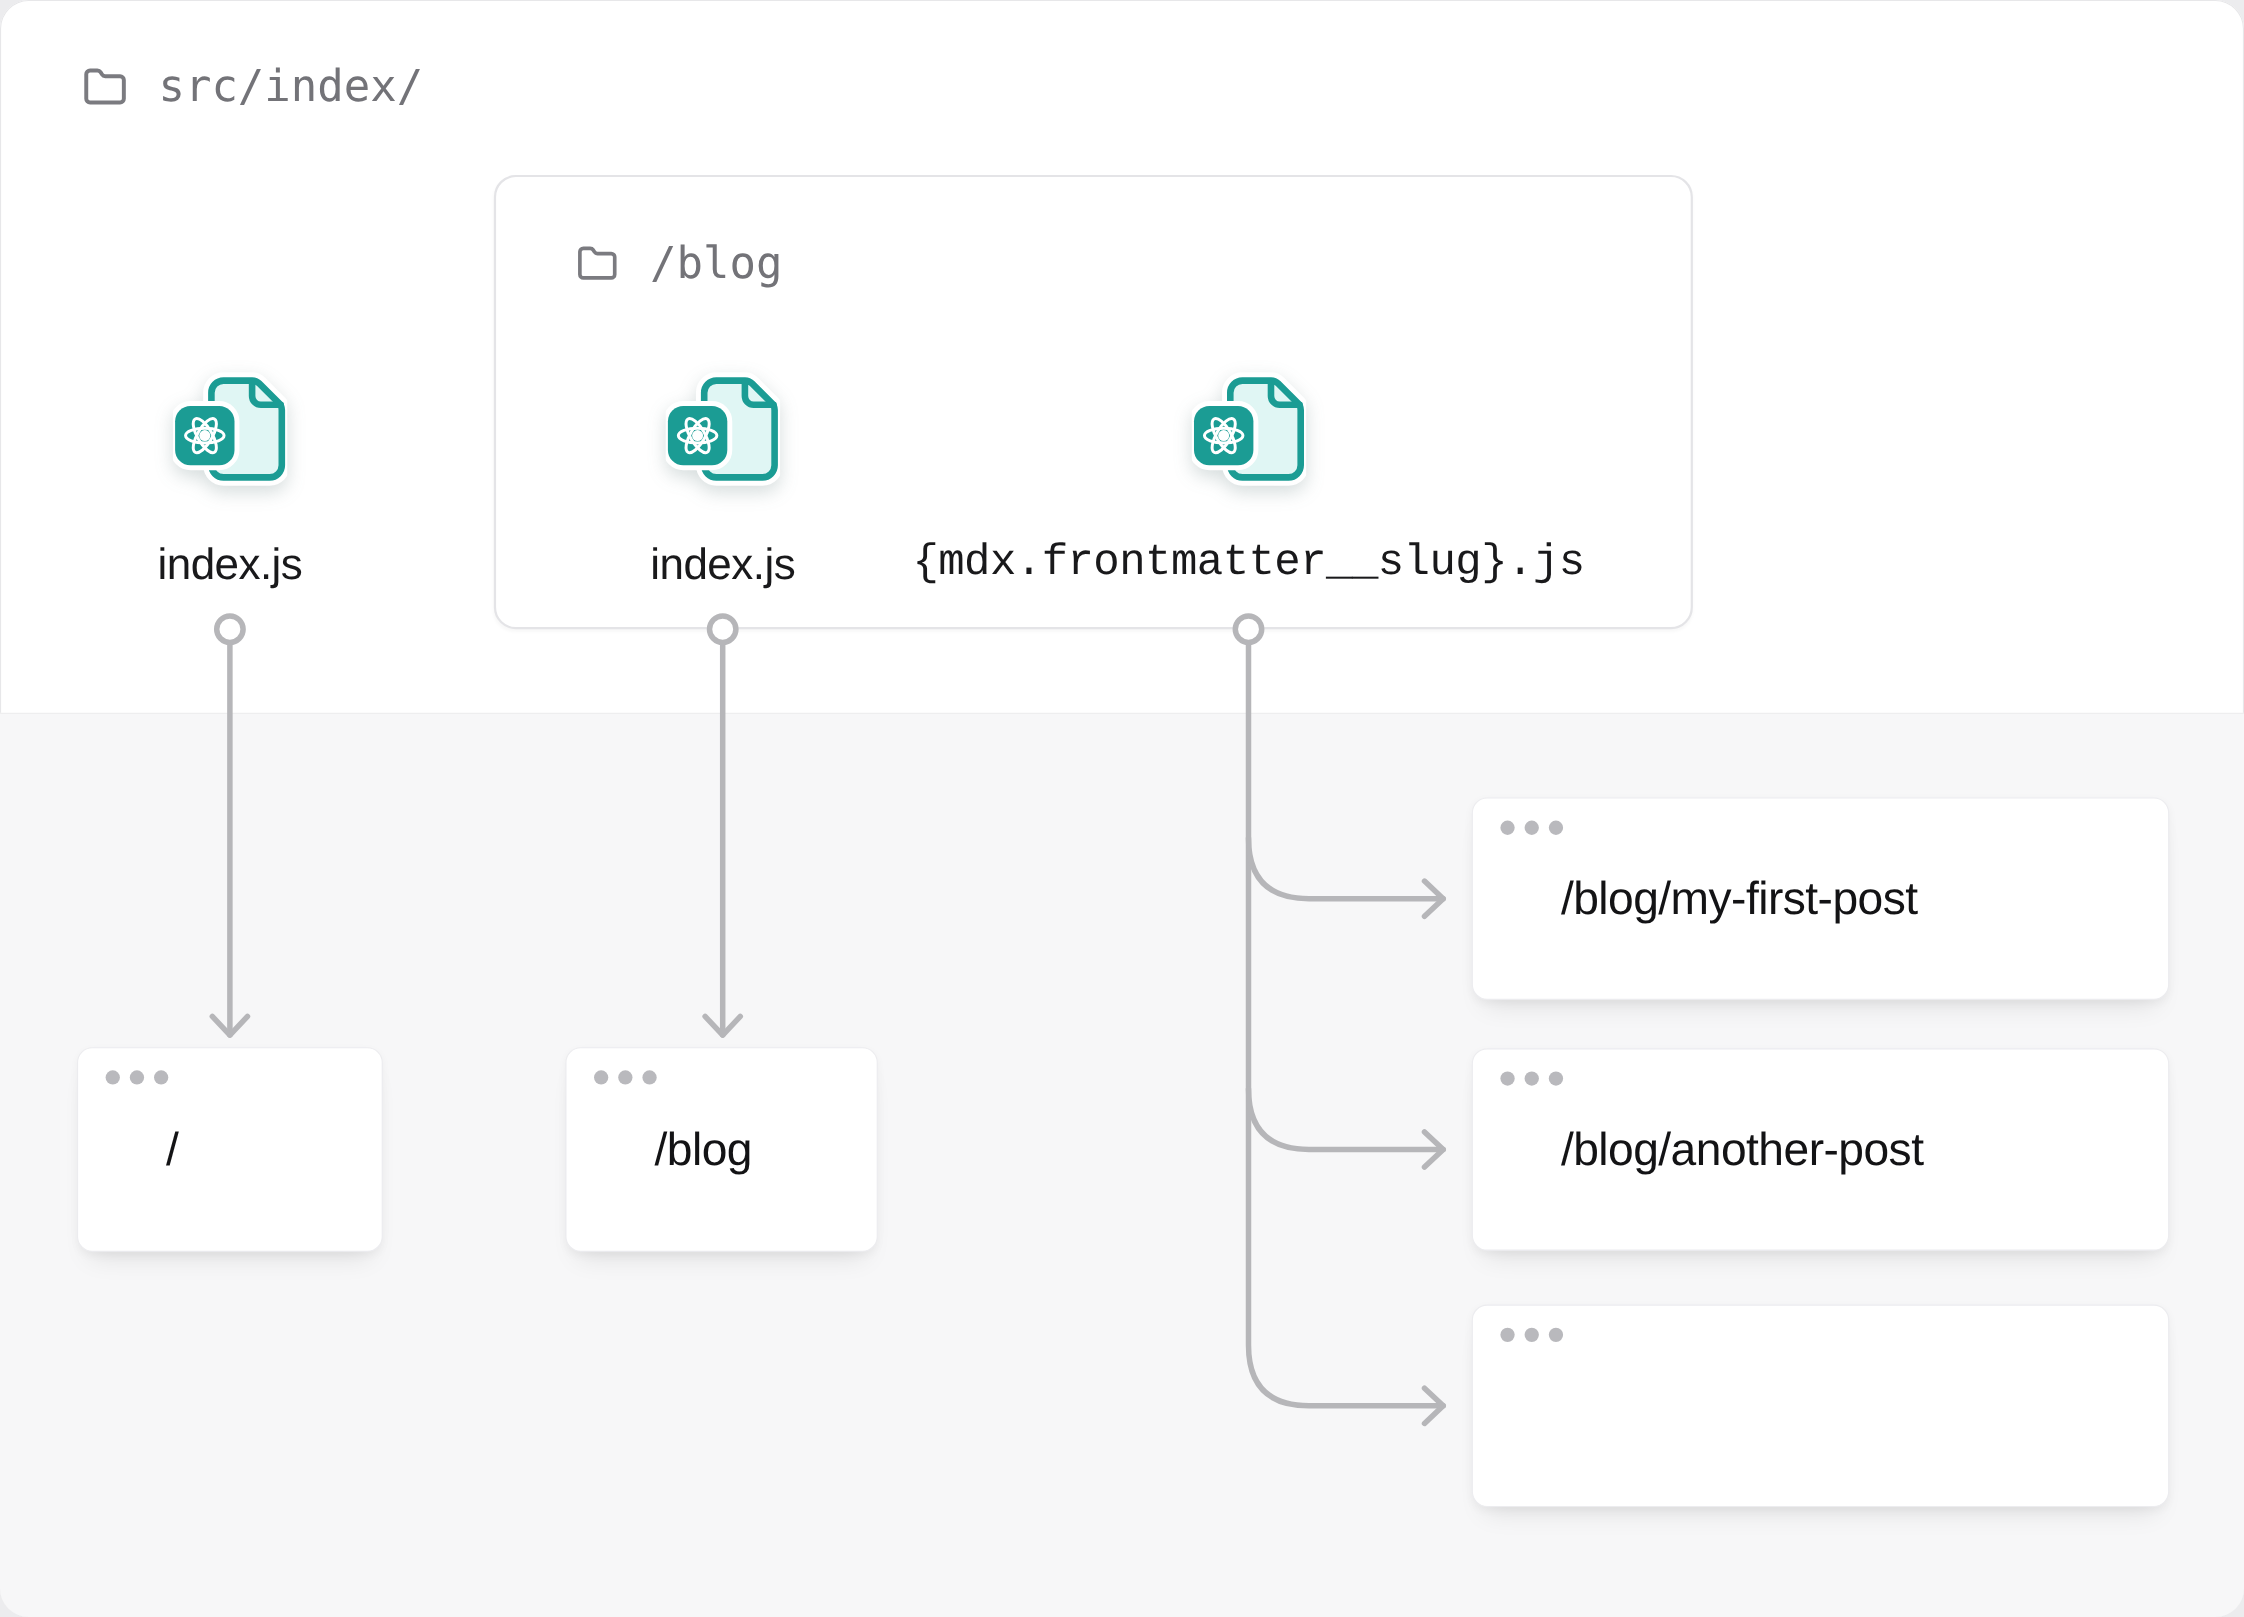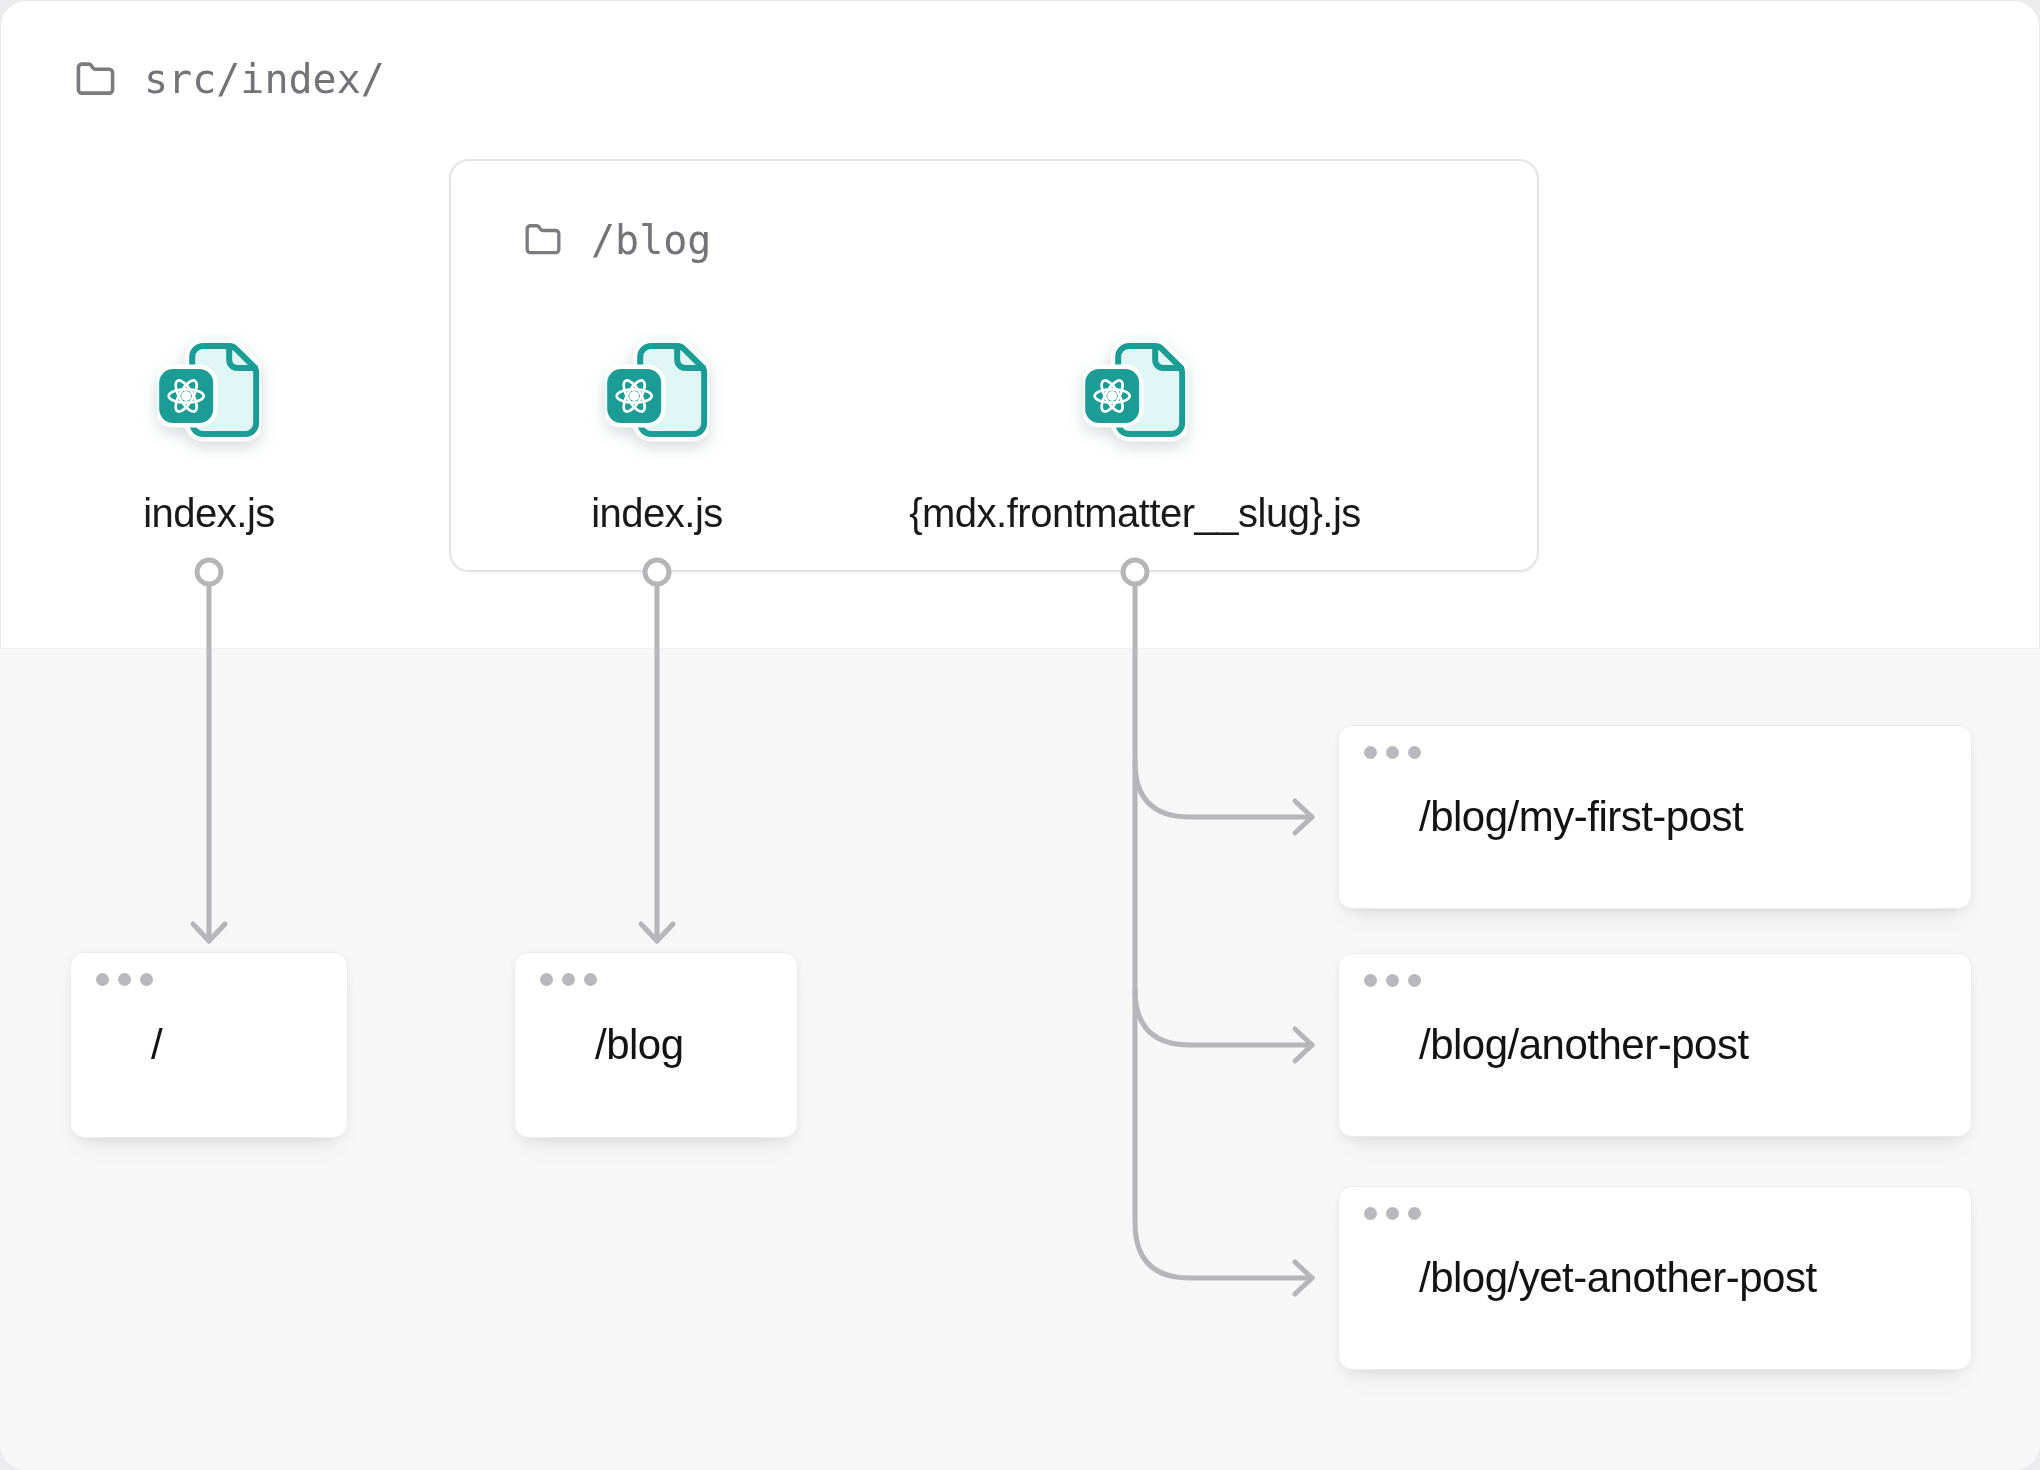--- a/index.html
+++ b/index.html
@@ -142,21 +142,21 @@
     <span class="file-label">index.js</span>
   </div>
 
   <div class="file-item" style="left:657px;">
     <svg class="file-icon">
         <use href="#sym-react-file" width="104" height="104"></use>
       </svg>
     <span class="file-label">index.js</span>
   </div>
 
-  <div class="file-item" style="left:1135px;">
+  <div class="file-item" style="left:1135px;font-family:Liberation Mono, monospace;">
     <svg class="file-icon">
         <use href="#sym-react-file" width="104" height="104"></use>
       </svg>
     <span class="file-label">{mdx.frontmatter__slug}.js</span>
   </div>
 
   <div class="browser-card card-root">
     <span class="browser-dots">
         <i></i>
         <i></i>
@@ -191,21 +191,20 @@
       </span>
     <span class="route-path">/blog/my-first-post</span>
   </div>
 
   <div class="browser-card card-post3">
     <span class="browser-dots">
         <i></i>
         <i></i>
         <i></i>
       </span>
-    <span class="route-path">/blog/yet-another-post</span>
   </div>
 
   <svg class="connector-overlay" viewBox="0 0 2040 1470">
     <g stroke="#b6b6b9" stroke-width="5" fill="none" stroke-linecap="round" stroke-linejoin="round">
 
       <path d="M209 586 V941"></path>
       <path d="M193 924 L209 941 L225 924"></path>
 
       <path d="M657 586 V941"></path>
       <path d="M641 924 L657 941 L673 924"></path>

